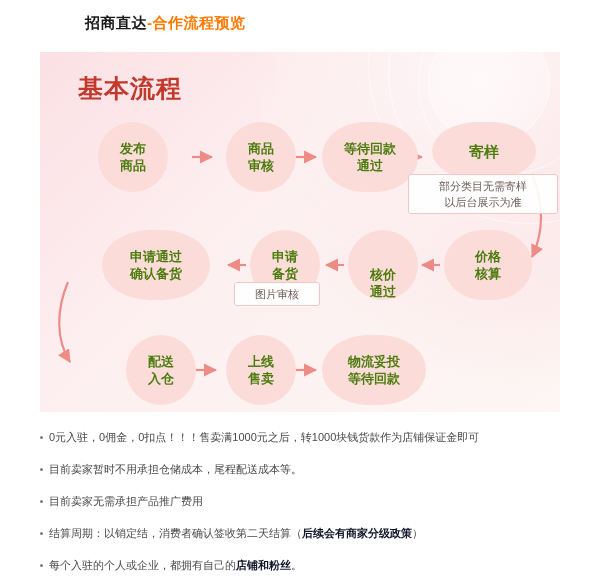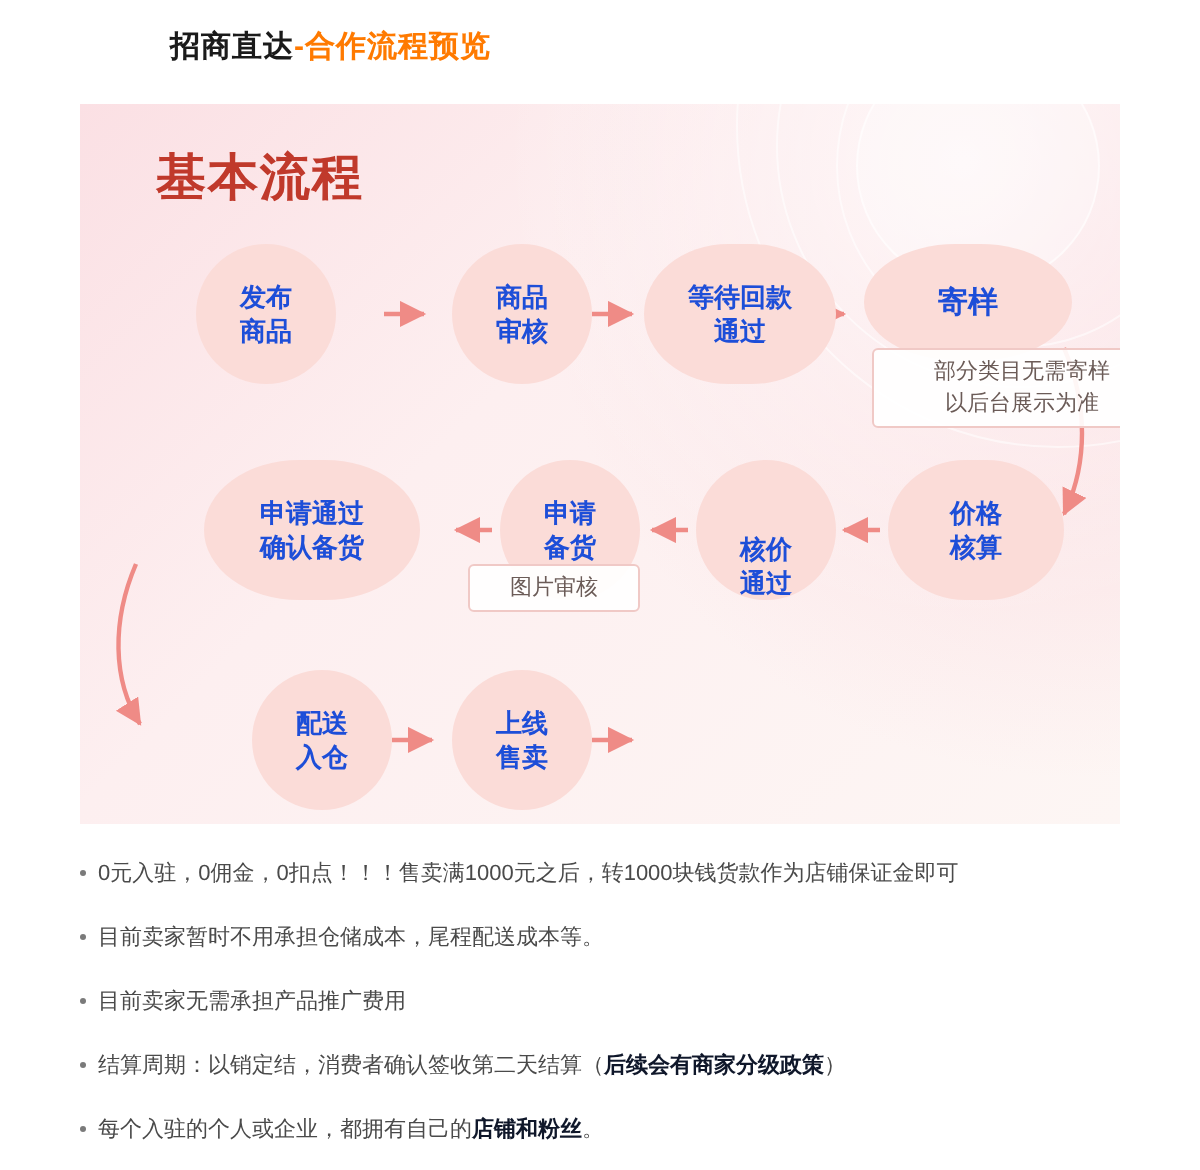--- a/index.html
+++ b/index.html
@@ -65,21 +65,21 @@
     font-weight: bold;
     color: #c0392b;
     letter-spacing: 1px;
   }
 
   
   .node {
     position: absolute;
     background: #fbdcd8;
     border-radius: 50%;
-    color: #1d4ed8;
+    color: #4d7c0f;
     font-weight: bold;
     font-size: 13px;
     line-height: 17px;
     display: flex;
     align-items: center;
     justify-content: center;
     text-align: center;
     box-sizing: border-box;
   }
   .node.wide {
@@ -180,21 +180,21 @@
     </div>
     <div class="node" style="left:186px; top:70px; width:70px; height:70px;">
       <span><span>商品</span><br><span>审核</span></span>
     </div>
     <div class="node wide" style="left:282px; top:70px; width:96px; height:70px;">
       <span><span>等待回款</span><br><span>通过</span></span>
     </div>
     <div class="node wide" style="left:392px; top:70px; width:104px; height:58px; font-size:15px;">
       <span>寄样</span>
     </div>
-    <div class="note" style="left:368px; top:122px; width:150px;margin-left:28px;">
+    <div class="note" style="left:368px; top:122px; width:150px;">
       <span>部分类目无需寄样</span><br><span>以后台展示为准</span>
     </div>
 
     <div class="node wide" style="left:404px; top:178px; width:88px; height:70px;">
       <span><span>价格</span><br><span>核算</span></span>
     </div>
     <div class="node" style="left:308px; top:178px; width:70px; height:70px;align-items:flex-end;">
       <span><span>核价</span><br><span>通过</span></span>
     </div>
     <div class="node" style="left:210px; top:178px; width:70px; height:70px;">
@@ -206,20 +206,23 @@
     <div class="node wide" style="left:62px; top:178px; width:108px; height:70px;">
       <span><span>申请通过</span><br><span>确认备货</span></span>
     </div>
 
     <div class="node" style="left:86px; top:283px; width:70px; height:70px;">
       <span><span>配送</span><br><span>入仓</span></span>
     </div>
     <div class="node" style="left:186px; top:283px; width:70px; height:70px;">
       <span><span>上线</span><br><span>售卖</span></span>
     </div>
+    <div class="node wide" style="left:282px; top:283px; width:104px; height:70px;">
+      <span><span>物流妥投</span><br><span>等待回款</span></span>
+    </div>
   </div>
 
   <div class="bullets">
     <div class="bullet-row">
       <span class="bullet-dot"></span><span>0元入驻，0佣金，0扣点！！！售卖满1000元之后，转1000块钱货款作为店铺保证金即可</span>
     </div>
     <div class="bullet-row">
       <span class="bullet-dot"></span><span>目前卖家暂时不用承担仓储成本，尾程配送成本等。</span>
     </div>
     <div class="bullet-row">

